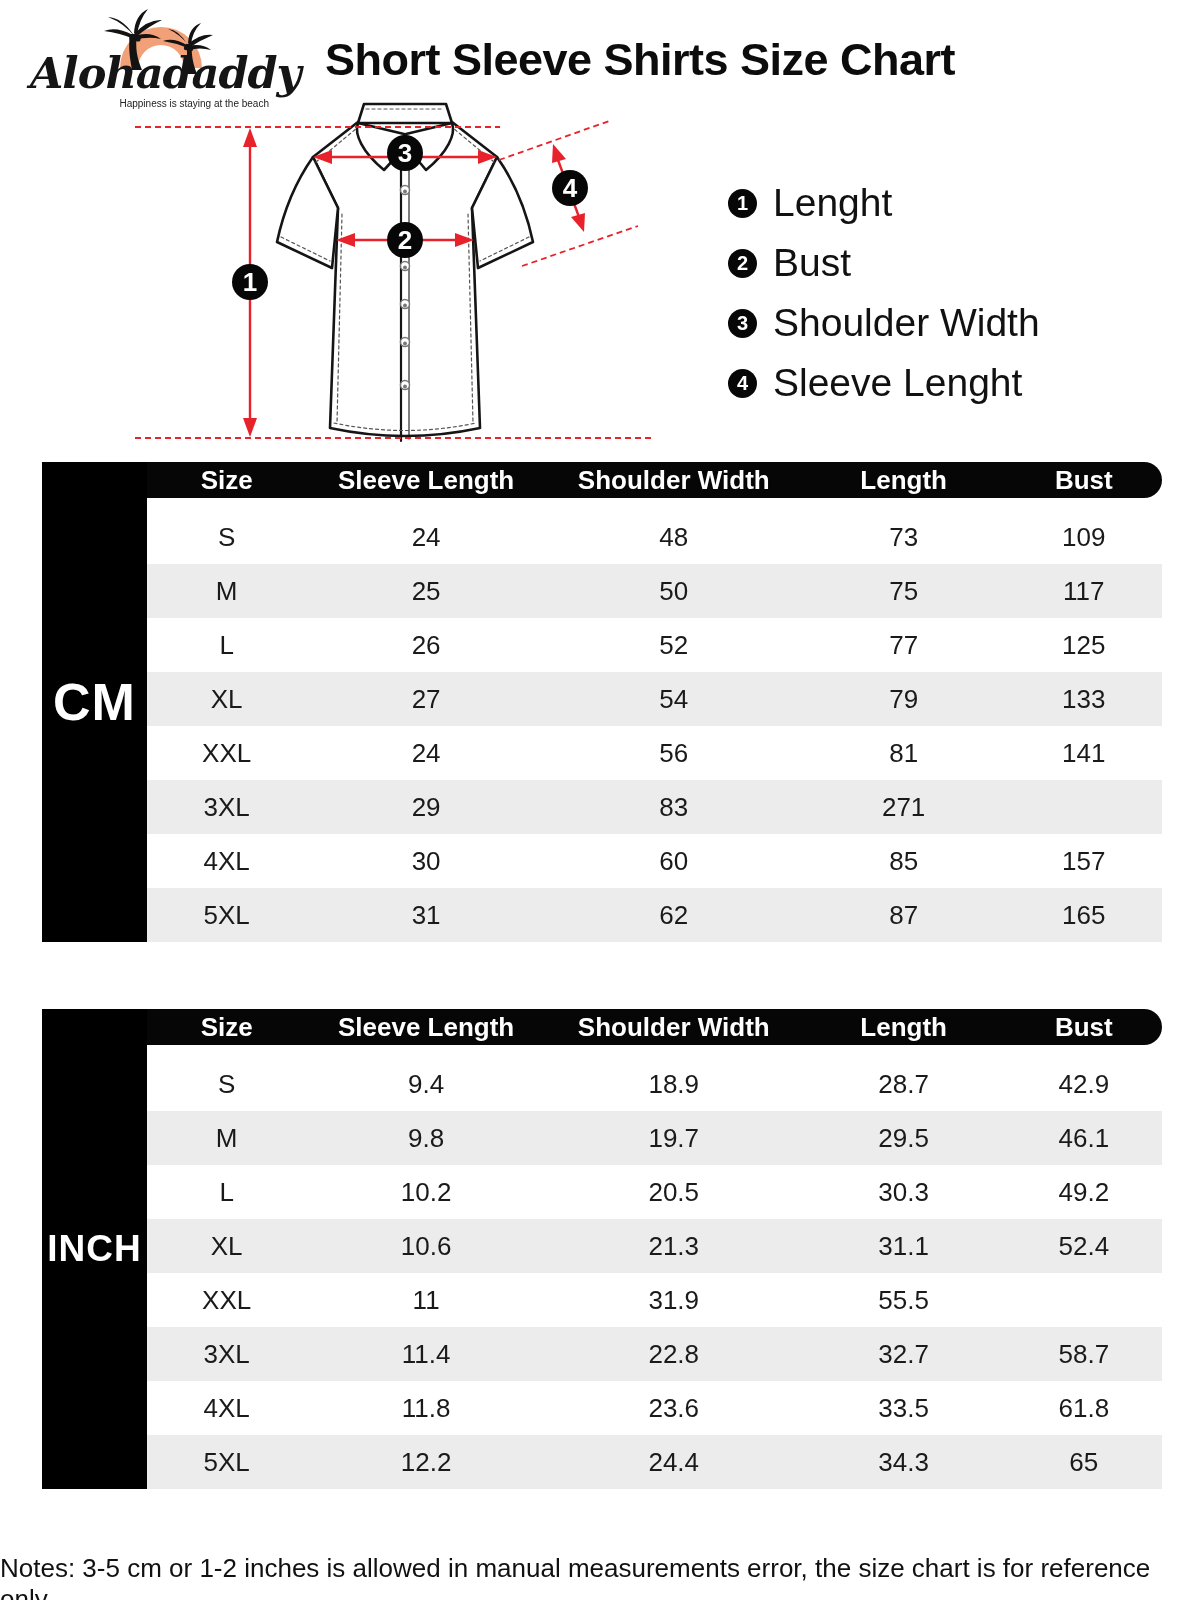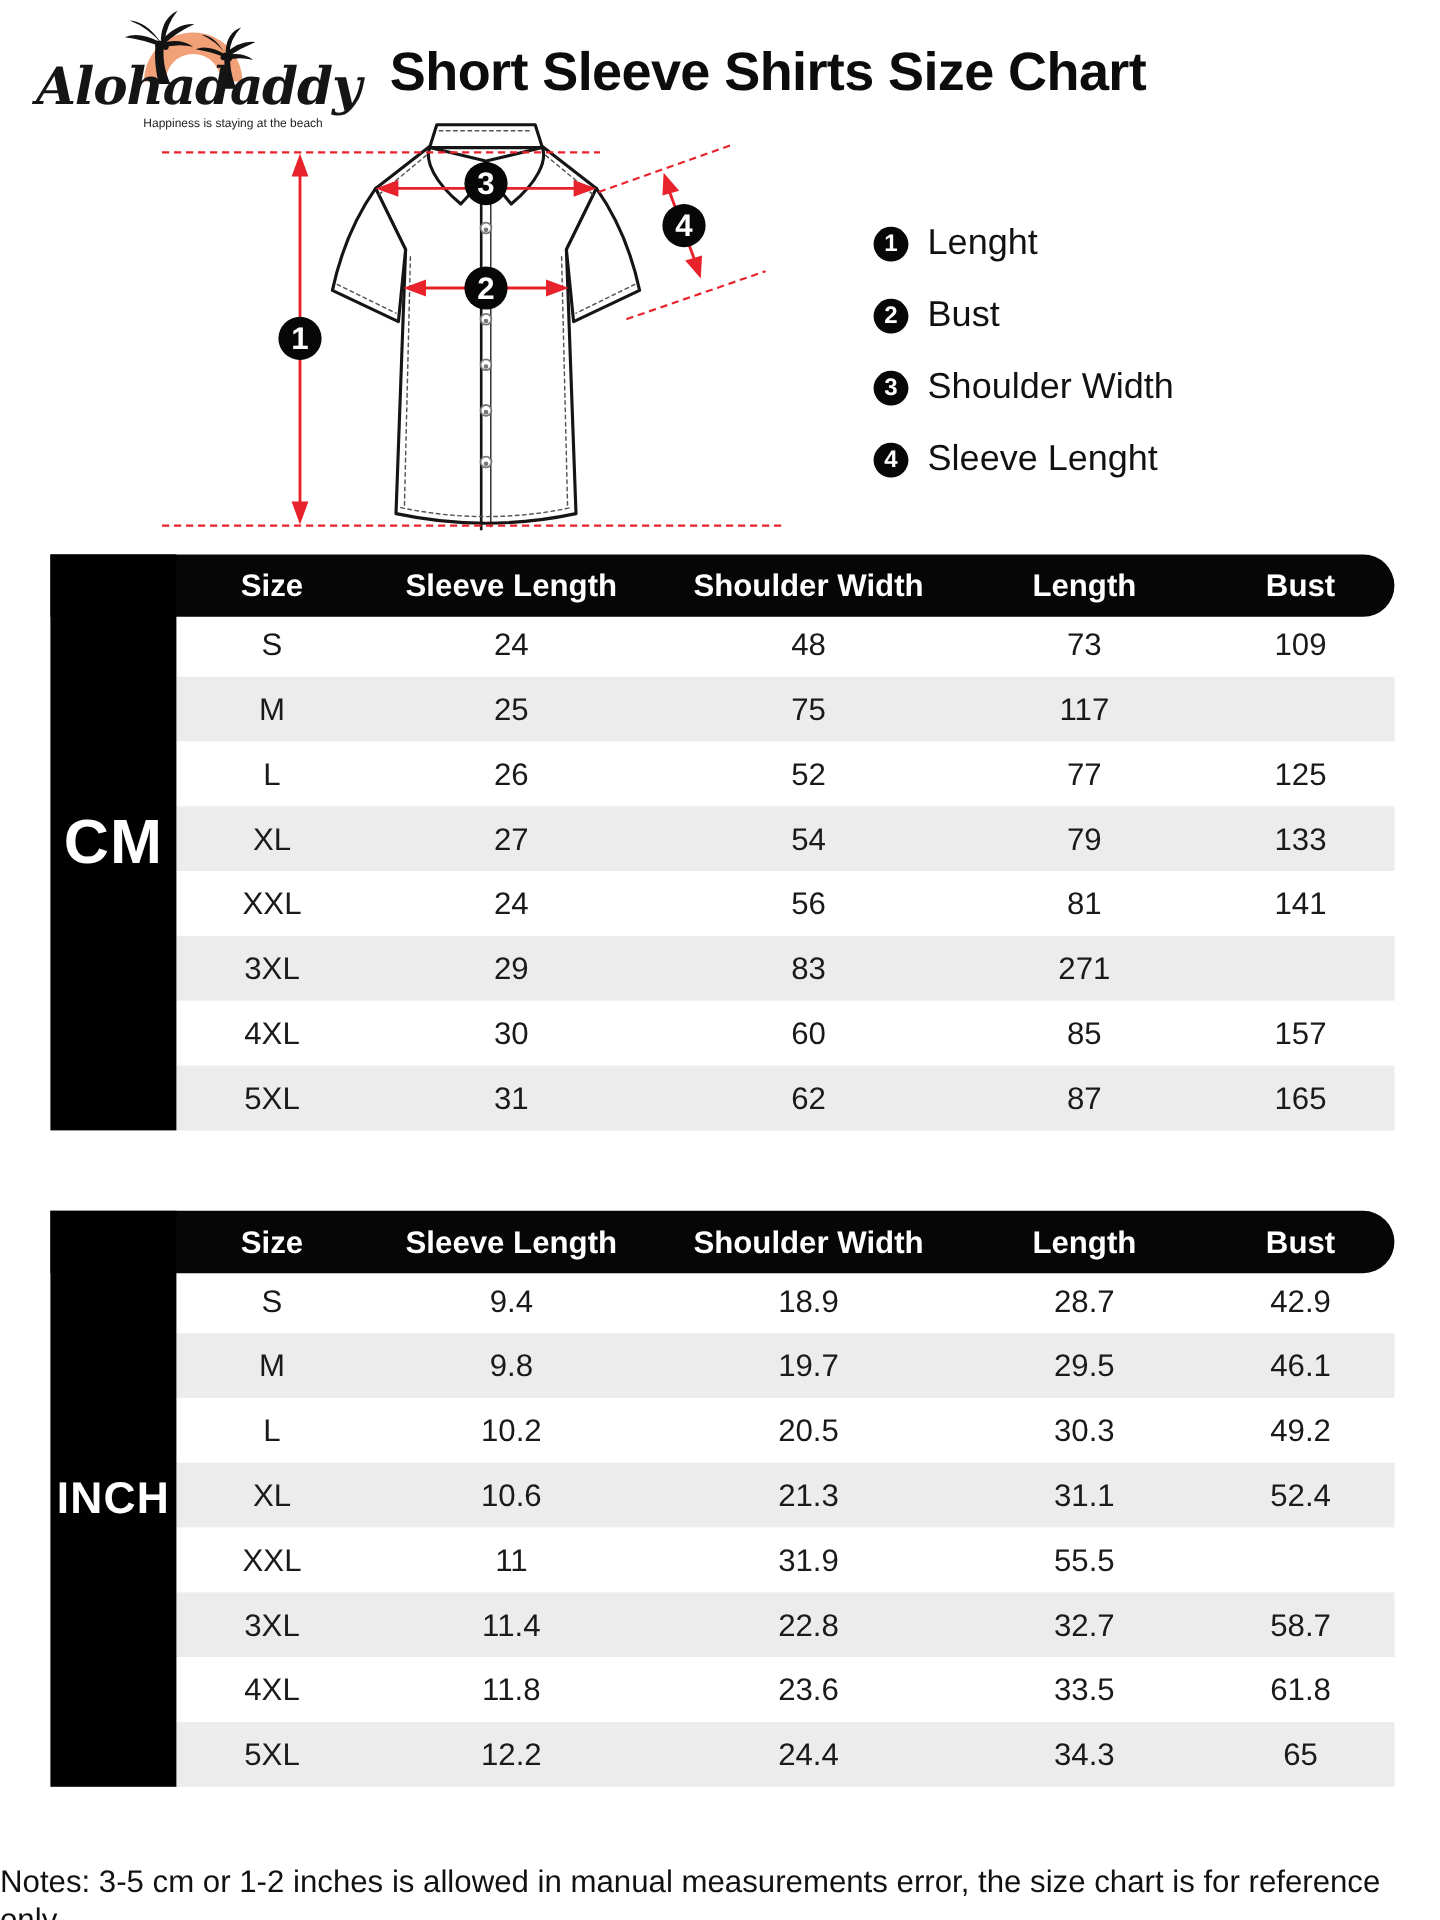--- a/index.html
+++ b/index.html
@@ -21,31 +21,31 @@
     letter-spacing:-0.5px; }
 
   
   .diagram-svg { position:absolute; left:100px; top:95px; }
 
   .legend { position:absolute; left:728px; top:186px; }
   .legend-item { display:flex; align-items:center; height:34px; margin-bottom:26px; }
   .badge { width:29px; height:29px; border-radius:50%; background:#070707;
     color:#fff; font-weight:bold; font-size:20px; display:inline-flex;
     align-items:center; justify-content:center; flex:0 0 29px; }
-  .legend-label { margin-left:16px; font-size:30px; color:#111; }
+  .legend-label { margin-left:16px; font-size:39px; color:#111; }
 
   
   .table-block { position:absolute; left:42px; width:1120px; height:480px; }
   .table-block.cm   { top:462px; }
   .table-block.inch { top:1009px; }
   .band { position:absolute; left:0; top:0; bottom:0; width:105px; background:#000; 
     display:flex; align-items:center; justify-content:center; z-index:2; }
   .band-label { color:#fff; font-weight:bold; font-size:52px; letter-spacing:1px; }
   .table-block.inch .band-label { font-size:37px; }
-  .thead { position:absolute; left:0; top:0; width:100%; height:52px; background:#060606;
+  .thead { position:absolute; left:0; top:0; width:100%; height:36px; background:#060606;
     border-radius:0 26px 26px 0; display:grid;
     grid-template-columns:15.7% 23.6% 25.2% 20.1% 15.4%;
     padding-left:105px; align-items:center; z-index:1; }
   .th { text-align:center; color:#fff; font-weight:bold; font-size:26px; }
   .tbody { position:absolute; left:105px; top:48px; right:0; }
   .tr { display:grid; grid-template-columns:15.7% 23.6% 25.2% 20.1% 15.4%;
     height:54px; align-items:center; background:#fff; }
   .tr:nth-child(even) { background:#ececec; }
   .td { text-align:center; font-size:26px; color:#1a1a1a; }
 
@@ -207,20 +207,21 @@
       <div class="tr">
         <div class="td">S</div>
         <div class="td">24</div>
         <div class="td">48</div>
         <div class="td">73</div>
         <div class="td">109</div>
       </div>
       <div class="tr">
         <div class="td">M</div>
         <div class="td">25</div>
+        <div class="td">50</div>
         <div class="td">75</div>
         <div class="td">117</div>
       </div>
       <div class="tr">
         <div class="td">L</div>
         <div class="td">26</div>
         <div class="td">52</div>
         <div class="td">77</div>
         <div class="td">125</div>
       </div>

